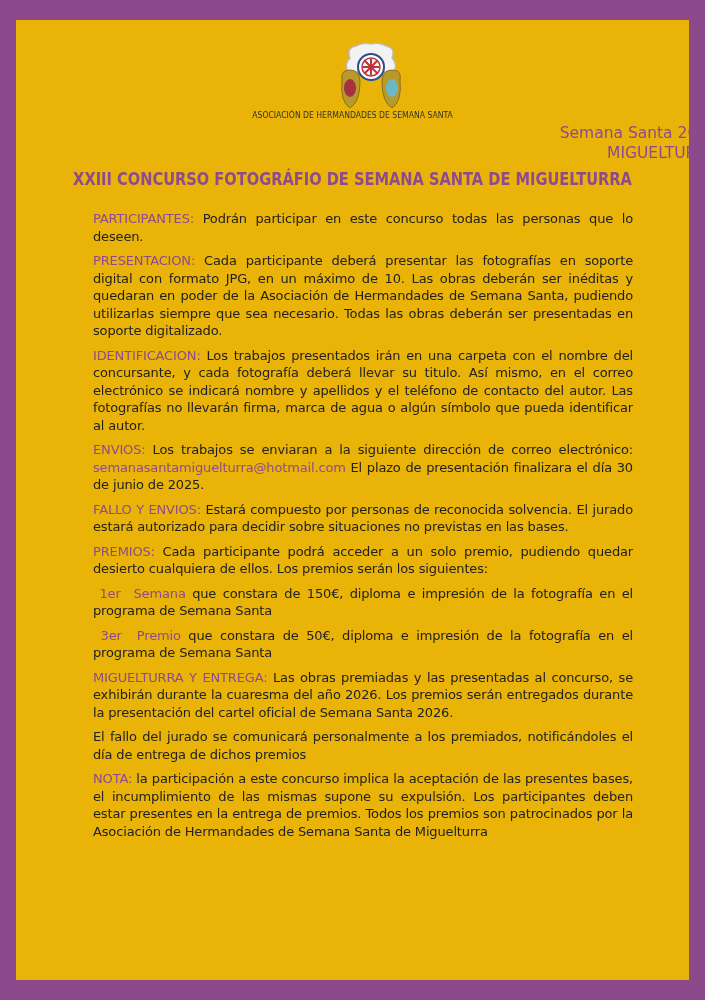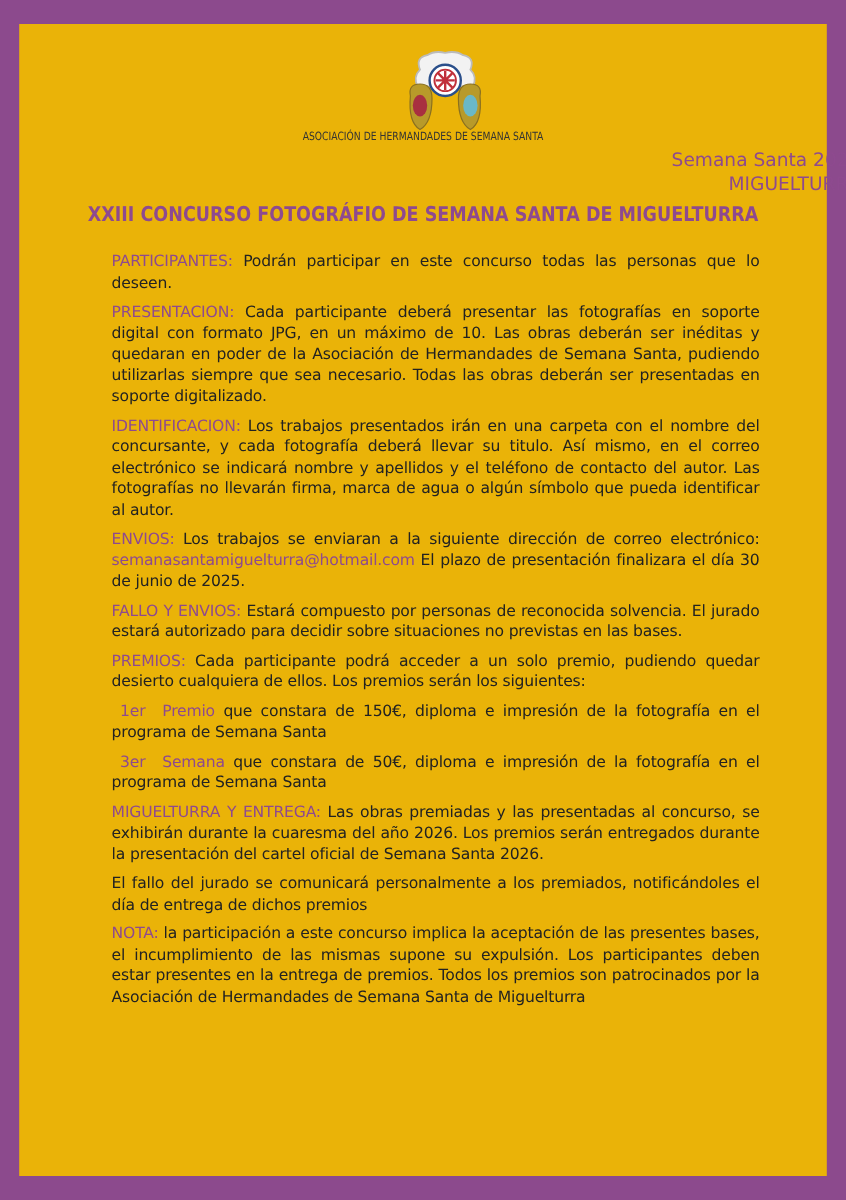--- a/index.html
+++ b/index.html
@@ -36,19 +36,19 @@
   <div class="title2">MIGUELTURRA</div>
   <div class="title3">XXIII CONCURSO FOTOGRÁFIO DE SEMANA SANTA DE MIGUELTURRA</div>
 
   <div class="body">
     <p><span class="label">PARTICIPANTES:</span><span> Podrán participar en este concurso todas las personas que lo deseen.</span></p>
     <p><span class="label">PRESENTACION:</span><span> Cada participante deberá presentar las fotografías en soporte digital con formato JPG, en un máximo de 10.  Las obras deberán ser inéditas y quedaran en poder de la Asociación de Hermandades de Semana Santa, pudiendo utilizarlas siempre que sea necesario. Todas las obras deberán ser presentadas en soporte digitalizado.</span></p>
     <p><span class="label">IDENTIFICACION:</span><span> Los trabajos presentados irán en una carpeta con el nombre del concursante, y cada fotografía deberá llevar su titulo. Así mismo, en el correo electrónico se indicará nombre y apellidos y el teléfono de contacto del autor. Las fotografías no llevarán firma, marca de agua o algún símbolo que pueda identificar al autor.</span></p>
     <p><span class="label">ENVIOS:</span><span> Los trabajos se enviaran a la siguiente dirección de correo electrónico:</span> <a class="email">semanasantamiguelturra@hotmail.com</a><span> El plazo de presentación finalizara el día 30 de junio de 2025.</span></p>
     <p><span class="label">FALLO Y ENVIOS:</span><span> Estará compuesto por personas de reconocida  solvencia. El jurado estará autorizado para decidir sobre situaciones no previstas en las bases.</span></p>
     <p><span class="label">PREMIOS:</span><span> Cada participante podrá acceder a un solo premio, pudiendo quedar desierto cualquiera de ellos. Los premios serán los siguientes:</span></p>
-    <p style="white-space:pre-wrap"><span class="prize-num"> 1er  Premio</span><span> que constara de 150€, diploma e impresión de la fotografía en el programa de Semana Santa</span></p>
-    <p style="white-space:pre-wrap"><span class="prize-num"> 3er  Semana</span><span> que constara de 50€, diploma e impresión de la fotografía en el programa de Semana Santa</span></p>
+    <p style="white-space:pre-wrap"><span class="prize-num"> 1er  Semana</span><span> que constara de 150€, diploma e impresión de la fotografía en el programa de Semana Santa</span></p>
+    <p style="white-space:pre-wrap"><span class="prize-num"> 3er  Premio</span><span> que constara de 50€, diploma e impresión de la fotografía en el programa de Semana Santa</span></p>
     <p><span class="label">MIGUELTURRA Y ENTREGA:</span><span> Las obras premiadas y las presentadas al concurso, se exhibirán durante la cuaresma del año 2026. Los premios serán entregados durante la presentación del cartel oficial de Semana Santa 2026.</span></p>
     <p><span> El fallo del jurado se comunicará personalmente a los premiados, notificándoles el día de entrega de dichos premios</span></p>
     <p><span class="label">NOTA:</span><span> la participación a este concurso implica la aceptación de las presentes bases, el incumplimiento de las mismas supone su expulsión. Los participantes deben estar presentes en la entrega de premios. Todos los premios son patrocinados por la Asociación de Hermandades de Semana Santa de Miguelturra</span></p>
   </div>
 </div>
 
 </body></html>

